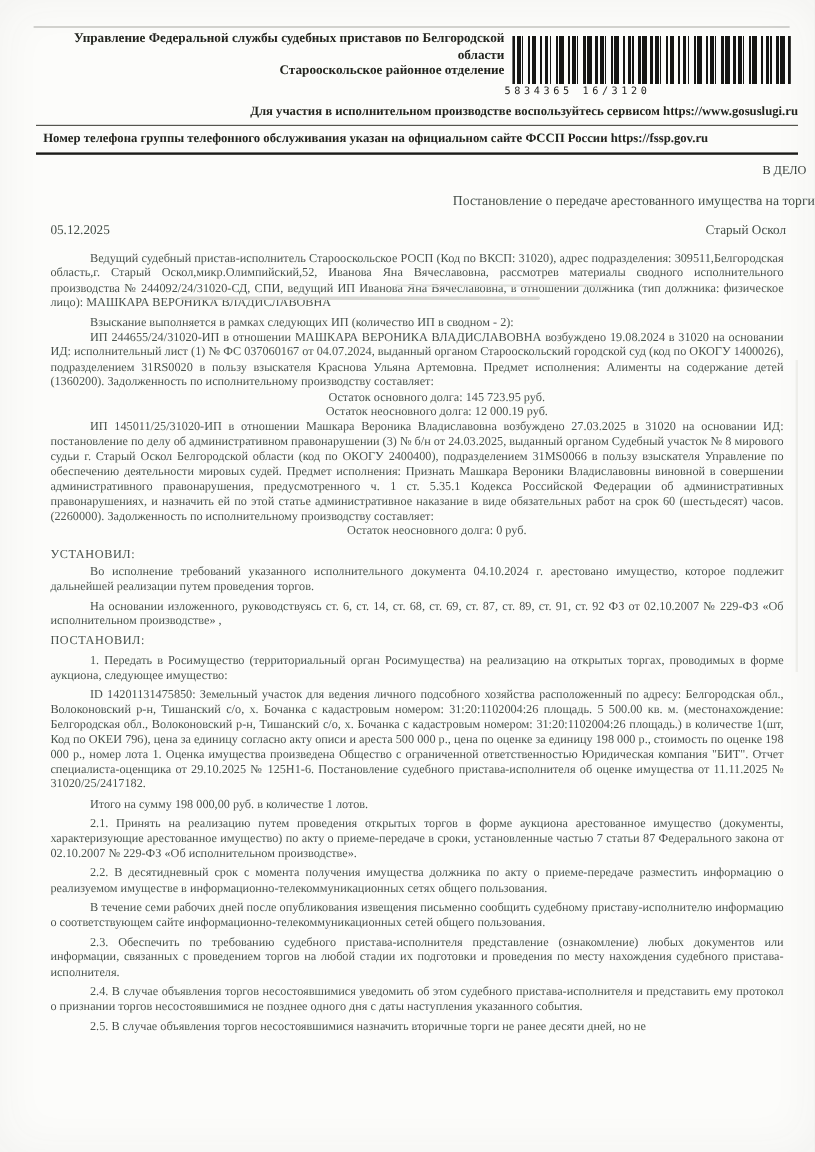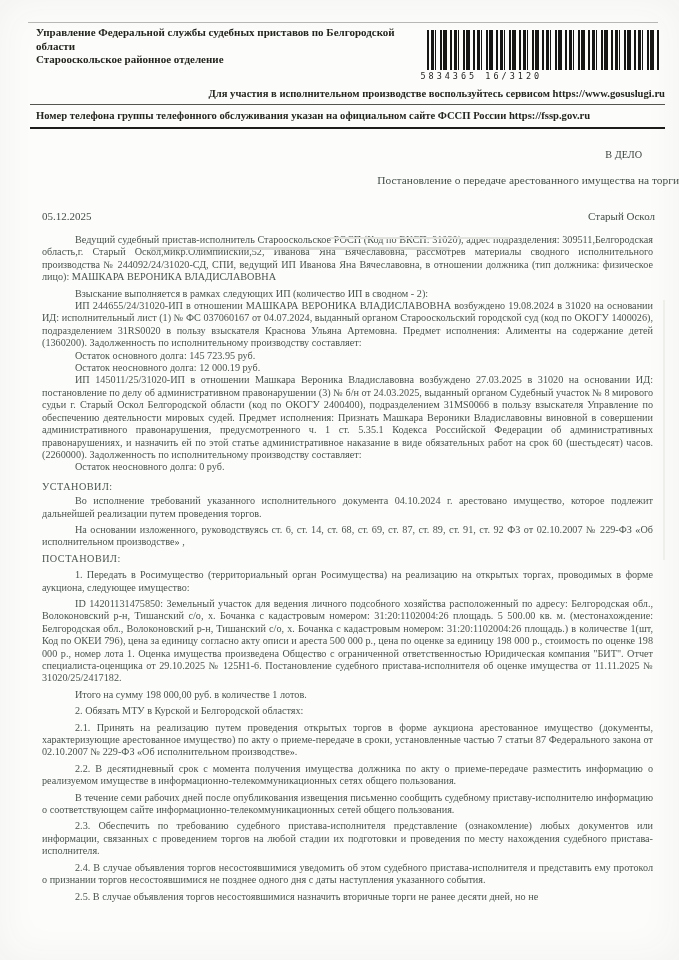--- a/index.html
+++ b/index.html
@@ -15,46 +15,46 @@
     box-shadow:inset 0 0 40px rgba(60,60,55,0.05);
   }
   
   .scan-topline{position:absolute;left:28px;top:22px;width:630px;height:1px;background:#9a9a96;opacity:.7;}
   .scan-smudge{position:absolute;left:150px;top:247px;width:300px;height:3px;background:#d9d9d5;border-radius:2px;}
   .scan-smudge2{position:absolute;left:330px;top:237px;width:180px;height:2px;background:#e2e2de;}
   .scan-streak{position:absolute;right:14px;top:300px;width:2px;height:260px;background:#eeeeea;}
 
   
   .letterhead{display:flex;justify-content:space-between;padding:26px 14px 0 36px;}
-  .lh-left{width:385px;text-align:left;color:#23251f;}
+  .lh-left{width:385px;text-align:right;color:#23251f;}
   .org{font-weight:bold;font-size:11px;line-height:13.5px;}
   .addr{font-size:8.6px;line-height:10.6px;color:#3c4540;}
   .lh-right{width:245px;padding-top:4px;}
   .barcode{
     height:40px;width:232px;margin:0 auto;
     background:repeating-linear-gradient(90deg,
       #161614 0 2px,#fcfcfa 2px 4px,#161614 4px 7px,#fcfcfa 7px 8px,
       #161614 8px 9px,#fcfcfa 9px 13px,#161614 13px 15px,#fcfcfa 15px 16px,
       #161614 16px 20px,#fcfcfa 20px 23px);
   }
   .barcode-digits{font-family:"DejaVu Sans Mono",monospace;font-size:8.5px;letter-spacing:3px;color:#1d1d1b;margin-top:1px;}
 
   .note{font-weight:bold;color:#23251f;font-size:10.6px;line-height:13px;padding:0 14px 0 36px;}
   .note.first{margin-top:6px;text-align:right;}
   .rule-thin{border:none;border-top:1px solid #55554f;margin:4px 14px 4px 30px;}
   .rule-thick{border:none;border-top:2.6px solid #1c1c1a;margin:5px 14px 0 30px;}
-  .case-mark{text-align:right;padding-right:37px;font-size:10.2px;color:#3b433e;margin-top:20px;}
+  .case-mark{text-align:right;padding-right:7px;font-size:10.2px;color:#3b433e;margin-top:8px;}
 
   .doc-title{text-align:right;font-size:11.4px;color:#454f49;margin-top:14px;}
-  .date-row{display:flex;justify-content:space-between;padding:0 24px 0 42px;font-size:11px;margin-top:24px;color:#454f49;}
+  .date-row{display:flex;justify-content:space-between;padding:0 24px 0 42px;font-size:11px;margin-top:12px;color:#454f49;}
 
   
   .docbody{padding:12px 26px 0 42px;font-size:10.2px;line-height:12.4px;}
   .blk{margin:0;text-align:justify;text-indent:33px;}
-  .blk.debt{text-align:left;}
+  .blk.debt{text-align:center;}
   .blk.heading{text-indent:0;letter-spacing:.5px;margin-top:7px;margin-bottom:2px;}
   .blk.gap{margin-top:4px;}
 </style>
 </head>
 <body>
 
 <div class="page">
   <div class="scan-topline"></div>
 
   <div class="letterhead">
@@ -89,21 +89,20 @@
       <p class="blk debt">Остаток неосновного долга: 12 000.19 руб.</p>
       <p class="blk">ИП 145011/25/31020-ИП в отношении Машкара Вероника Владиславовна возбуждено 27.03.2025 в 31020 на основании ИД: постановление по делу об административном правонарушении (3) № б/н от 24.03.2025, выданный органом Судебный участок № 8 мирового судьи г. Старый Оскол Белгородской области (код по ОКОГУ 2400400), подразделением 31MS0066 в пользу взыскателя Управление по обеспечению деятельности мировых судей. Предмет исполнения: Признать Машкара Вероники Владиславовны виновной в совершении административного правонарушения, предусмотренного ч. 1 ст. 5.35.1 Кодекса Российской Федерации об административных правонарушениях, и назначить ей по этой статье административное наказание в виде обязательных работ на срок 60 (шестьдесят) часов. (2260000). Задолженность по исполнительному производству составляет:</p>
       <p class="blk debt">Остаток неосновного долга: 0 руб.</p>
       <p class="blk heading">УСТАНОВИЛ:</p>
       <p class="blk">Во исполнение требований указанного исполнительного документа 04.10.2024 г. арестовано имущество, которое подлежит дальнейшей реализации путем проведения торгов.</p>
       <p class="blk gap">На основании изложенного, руководствуясь ст. 6, ст. 14, ст. 68, ст. 69, ст. 87, ст. 89, ст. 91, ст. 92 ФЗ от 02.10.2007 № 229-ФЗ «Об исполнительном производстве» ,</p>
       <p class="blk heading gap">ПОСТАНОВИЛ:</p>
       <p class="blk gap">1. Передать в Росимущество (территориальный орган Росимущества) на реализацию на открытых торгах, проводимых в форме аукциона, следующее имущество:</p>
       <p class="blk gap">ID 14201131475850: Земельный участок для ведения личного подсобного хозяйства расположенный по адресу: Белгородская обл., Волоконовский р-н, Тишанский с/о, х. Бочанка с кадастровым номером: 31:20:1102004:26 площадь. 5 500.00 кв. м. (местонахождение: Белгородская обл., Волоконовский р-н, Тишанский с/о, х. Бочанка с кадастровым номером: 31:20:1102004:26 площадь.) в количестве 1(шт, Код по ОКЕИ 796), цена за единицу согласно акту описи и ареста 500 000 р., цена по оценке за единицу 198 000 р., стоимость по оценке 198 000 р., номер лота 1. Оценка имущества произведена Общество с ограниченной ответственностью Юридическая компания "БИТ". Отчет специалиста-оценщика от 29.10.2025 № 125Н1-6. Постановление судебного пристава-исполнителя об оценке имущества от 11.11.2025 № 31020/25/2417182.</p>
       <p class="blk gap">Итого на сумму 198 000,00 руб. в количестве 1 лотов.</p>
-      <p class="blk gap">2. Обязать МТУ в Курской и Белгородской областях:</p>
       <p class="blk gap">2.1. Принять на реализацию путем проведения открытых торгов в форме аукциона арестованное имущество (документы, характеризующие арестованное имущество) по акту о приеме-передаче в сроки, установленные частью 7 статьи 87 Федерального закона от 02.10.2007 № 229-ФЗ «Об исполнительном производстве».</p>
       <p class="blk gap">2.2. В десятидневный срок с момента получения имущества должника по акту о приеме-передаче разместить информацию о реализуемом имуществе в информационно-телекоммуникационных сетях общего пользования.</p>
       <p class="blk gap">В течение семи рабочих дней после опубликования извещения письменно сообщить судебному приставу-исполнителю информацию о соответствующем сайте информационно-телекоммуникационных сетей общего пользования.</p>
       <p class="blk gap">2.3. Обеспечить по требованию судебного пристава-исполнителя представление (ознакомление) любых документов или информации, связанных с проведением торгов на любой стадии их подготовки и проведения по месту нахождения судебного пристава-исполнителя.</p>
       <p class="blk gap">2.4. В случае объявления торгов несостоявшимися уведомить об этом судебного пристава-исполнителя и представить ему протокол о признании торгов несостоявшимися не позднее одного дня с даты наступления указанного события.</p>
       <p class="blk gap">2.5. В случае объявления торгов несостоявшимися назначить вторичные торги не ранее десяти дней, но не</p>
     </div>
 
   <div class="scan-smudge"></div>
   <div class="scan-smudge2"></div>

